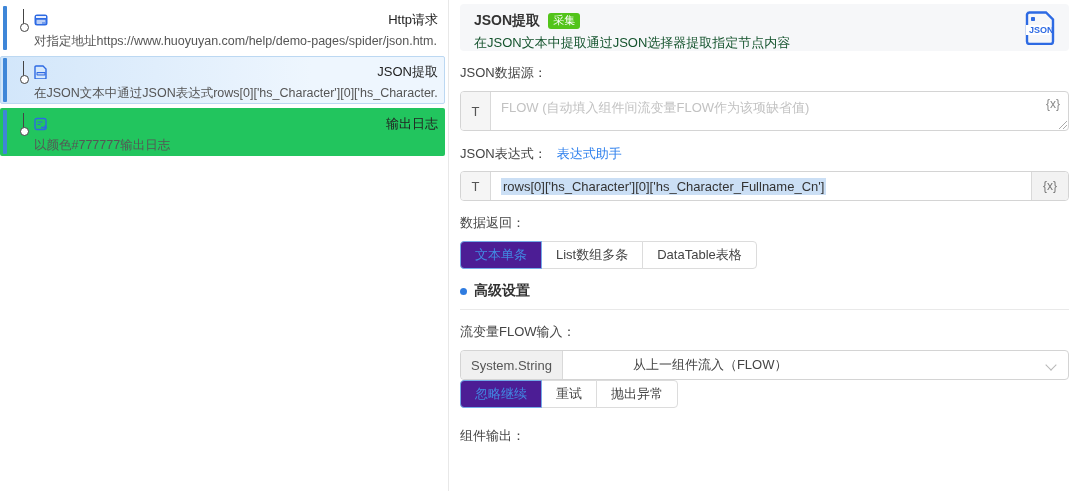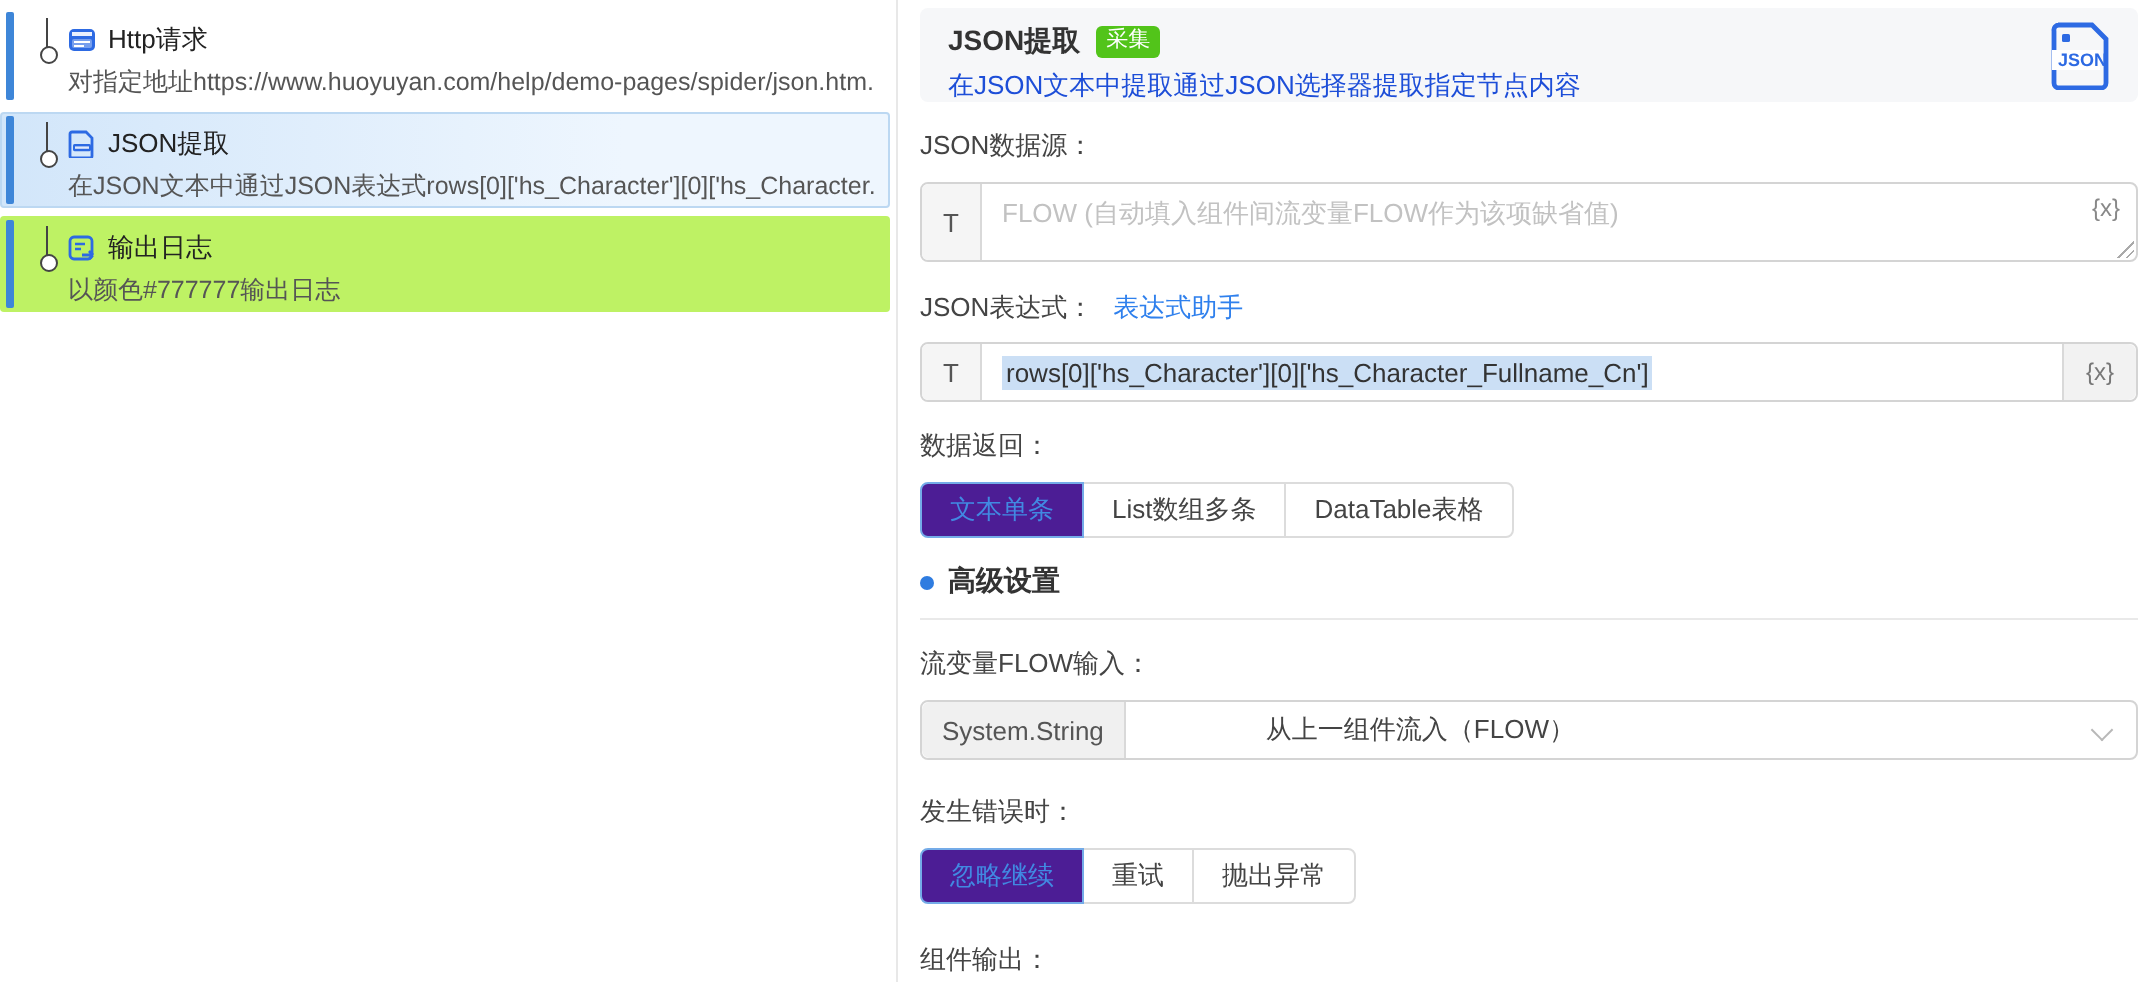--- a/index.html
+++ b/index.html
@@ -4,44 +4,44 @@
 <style>
   * { margin:0; padding:0; box-sizing:border-box; }
   html,body { width:1073px; height:491px; background:#fff; overflow:hidden;
               font-family:"Liberation Sans","DejaVu Sans",sans-serif; }
 
   
   .sidebar { position:absolute; left:0; top:0; width:449px; height:491px;
              border-right:1px solid #e8e8e8; background:#fff; }
   .side-item { position:relative; margin:4px 3px 4px 0; height:48px; padding:4px 6px 4px 33px;
                border:1px solid transparent; border-radius:2px; cursor:pointer; }
-  .side-item.tint { background:#bef264; }
+  .side-item.tint { background:#22c55e; }
   .side-item.selected { background:linear-gradient(90deg,#d2e6fa 0%,#eef6fe 70%);
                         border:1px solid #bcd8f2; }
   .side-bar { position:absolute; left:2px; top:1px; bottom:1px; width:4px;
               background:#3e86d8; border-radius:1px; }
   .node { position:absolute; left:18px; top:4px; width:9px; height:40px; }
   .node::before { content:""; position:absolute; left:4px; top:0; bottom:18px; width:1px; background:#444; }
   .node::after { content:""; position:absolute; left:1px; top:14px; width:7px; height:7px;
                  border:1px solid #444; border-radius:50%; background:#fff; }
-  .side-title-row { display:flex; align-items:center; gap:6px; height:22px; }
+  .side-title-row { display:flex; align-items:center; gap:6px; height:22px;justify-content:space-between; }
   .side-title { font-size:13px; color:#222; }
   .side-desc { font-size:12.5px; color:#555; white-space:nowrap; overflow:hidden;
                text-overflow:clip; height:20px; line-height:20px; }
   .mini-ico { width:14px; height:14px; flex:0 0 14px; }
 
   
   .main { position:absolute; left:460px; top:0; width:609px; }
   .header { position:relative; margin-top:4px; background:#f6f7f9; border-radius:4px;
             padding:8px 14px; height:47px; }
   .h-row { display:flex; align-items:center; gap:8px; }
   .h-title { font-size:14px; font-weight:bold; color:#333; }
   .badge { background:#52c41a; color:#fff; font-size:11px; padding:1px 5px 2px;
            border-radius:3px; line-height:13px; }
-  .h-sub { font-size:13px; color:#1d4ed8; margin-top:4px; }
+  .h-sub { font-size:13px; color:#14532d; margin-top:4px; }
   .big-json-ico { position:absolute; right:14px; top:7px; }
 
   .field-label { font-size:13px; color:#444; margin:13px 0 9px; }
   .label-row { display:flex; gap:10px; align-items:center; margin:14px 0 8px; }
   .label-row .field-label { margin:0; }
   .link { font-size:13px; color:#2f80ed; cursor:pointer;text-align:right; }
 
   .group { display:flex; border:1px solid #d4d4d4; border-radius:4px; background:#fff; overflow:hidden; }
   .addon-t { width:30px; background:#f5f5f5; border-right:1px solid #d9d9d9; display:flex;
              align-items:center; justify-content:center; font-size:13px; color:#555; }
@@ -190,21 +190,20 @@
 
   
   <div class="field-label">流变量FLOW输入：</div>
   <div class="select">
     <span class="sel-addon">System.String</span>
     <span class="sel-value">从上一组件流入（FLOW）</span>
     <span class="chev"></span>
   </div>
 
   
-  <div class="field-label" style="margin-top:17px;">发生错误时：</div>
   <div class="btn-group">
     <div class="btn active">忽略继续</div>
     <div class="btn">重试</div>
     <div class="btn">抛出异常</div>
   </div>
 
   
   <div class="field-label" style="margin-top:19px;">组件输出：</div>
   
 

